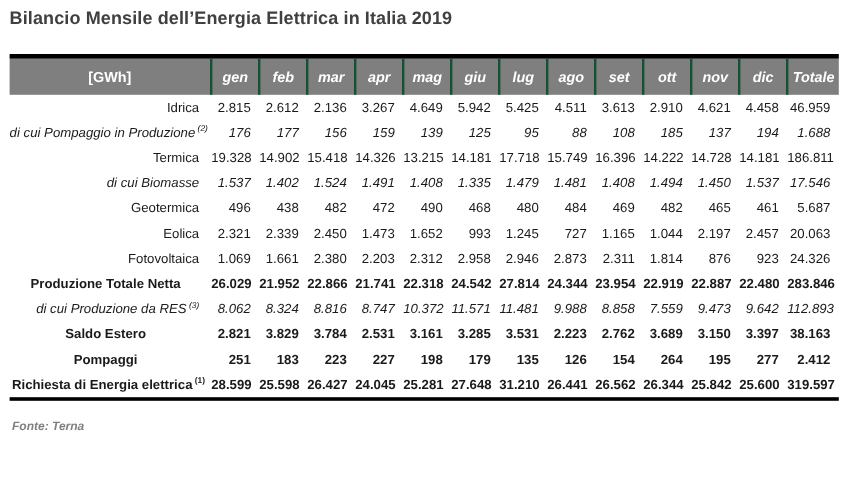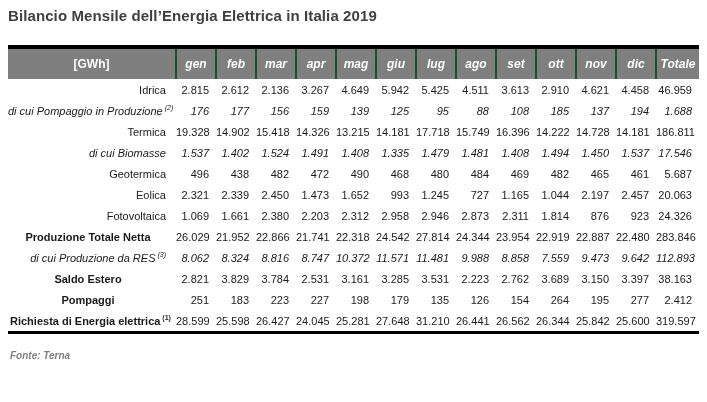--- a/index.html
+++ b/index.html
@@ -61,21 +61,21 @@
     text-align: right;
     padding-right: 10px;
     font-weight: normal;
   }
   tr.r-italic th.lbl, tr.r-italic td.val { font-style: italic; }
   tr.r-bold th.lbl {
     text-align: center;
     padding-left: 2px;
     font-weight: bold;
   }
-  tr.r-bold td.val { font-weight: normal; text-align: right; }
+  tr.r-bold td.val { font-weight: bold; text-align: right; }
   td.val {
     text-align: right;
     padding-right: 7px;
   }
   sup.fnote {
     font-size: 7px;
     vertical-align: super;
     line-height: 0;
   }
   .source {

